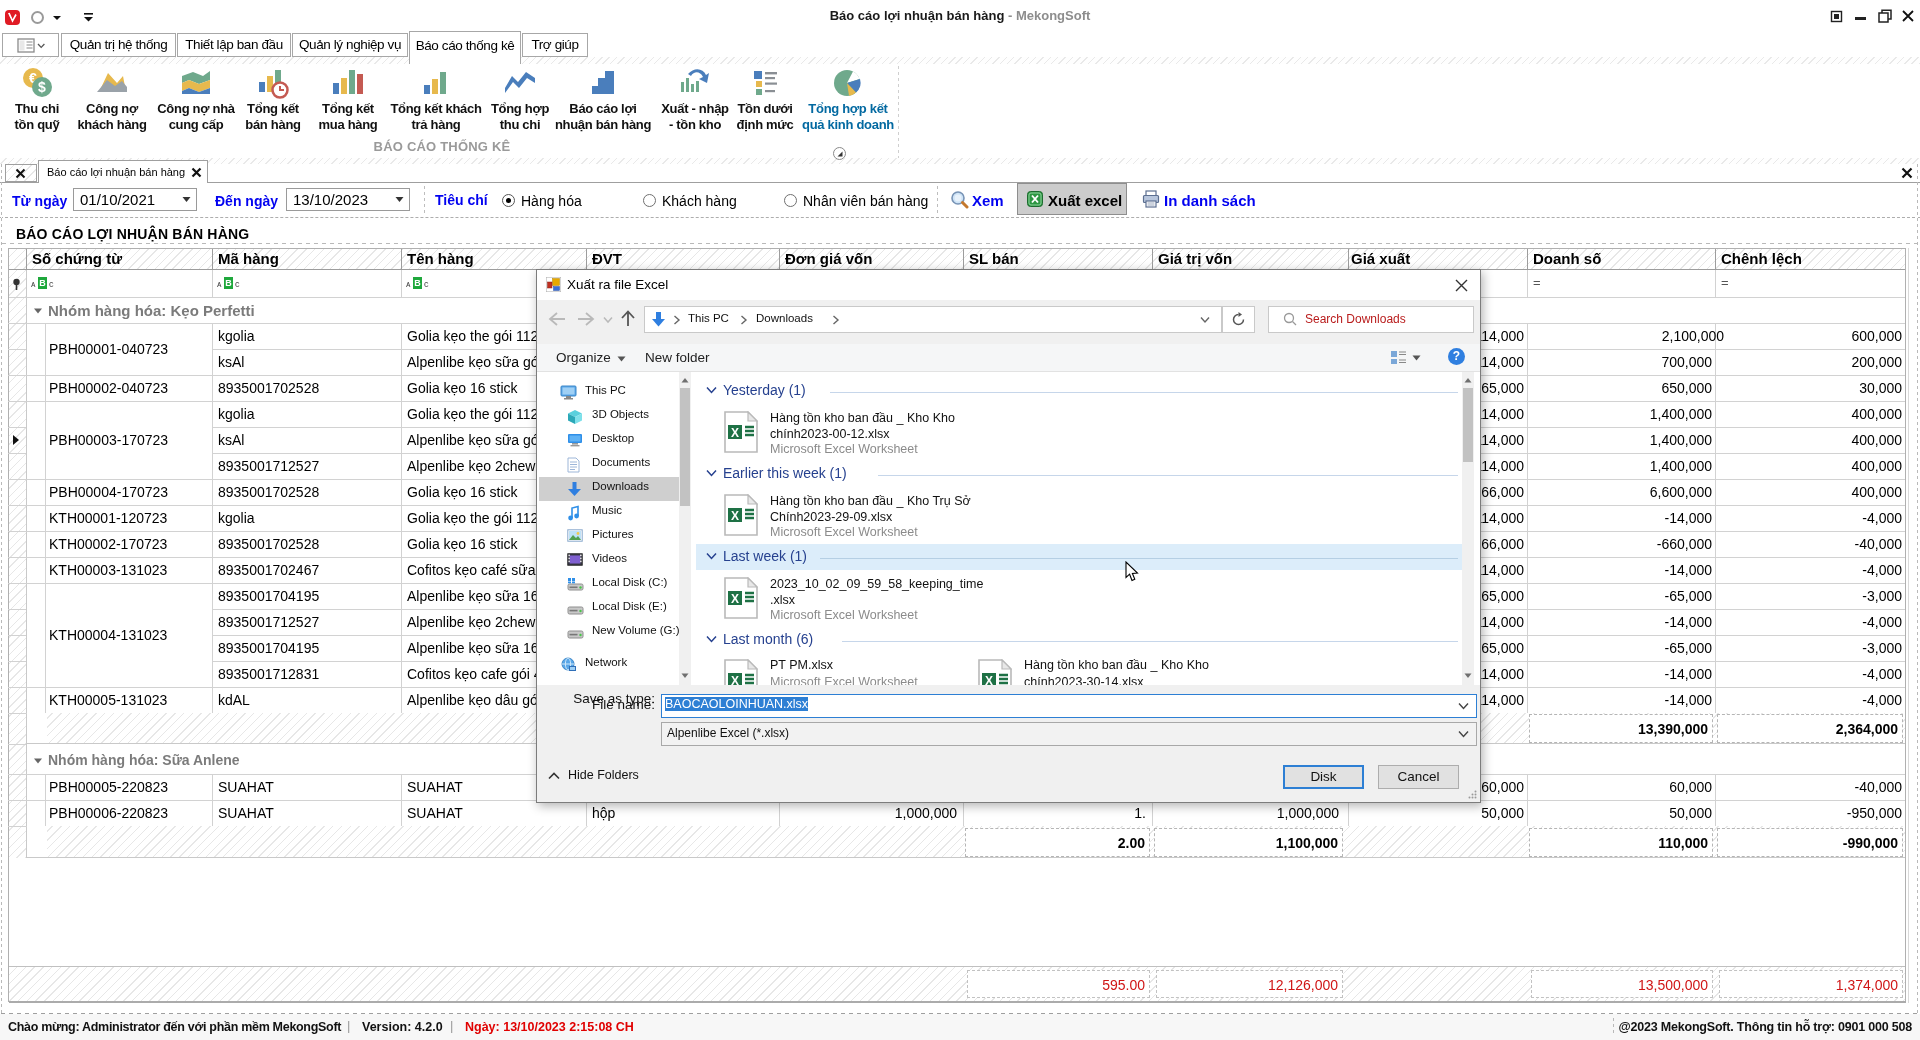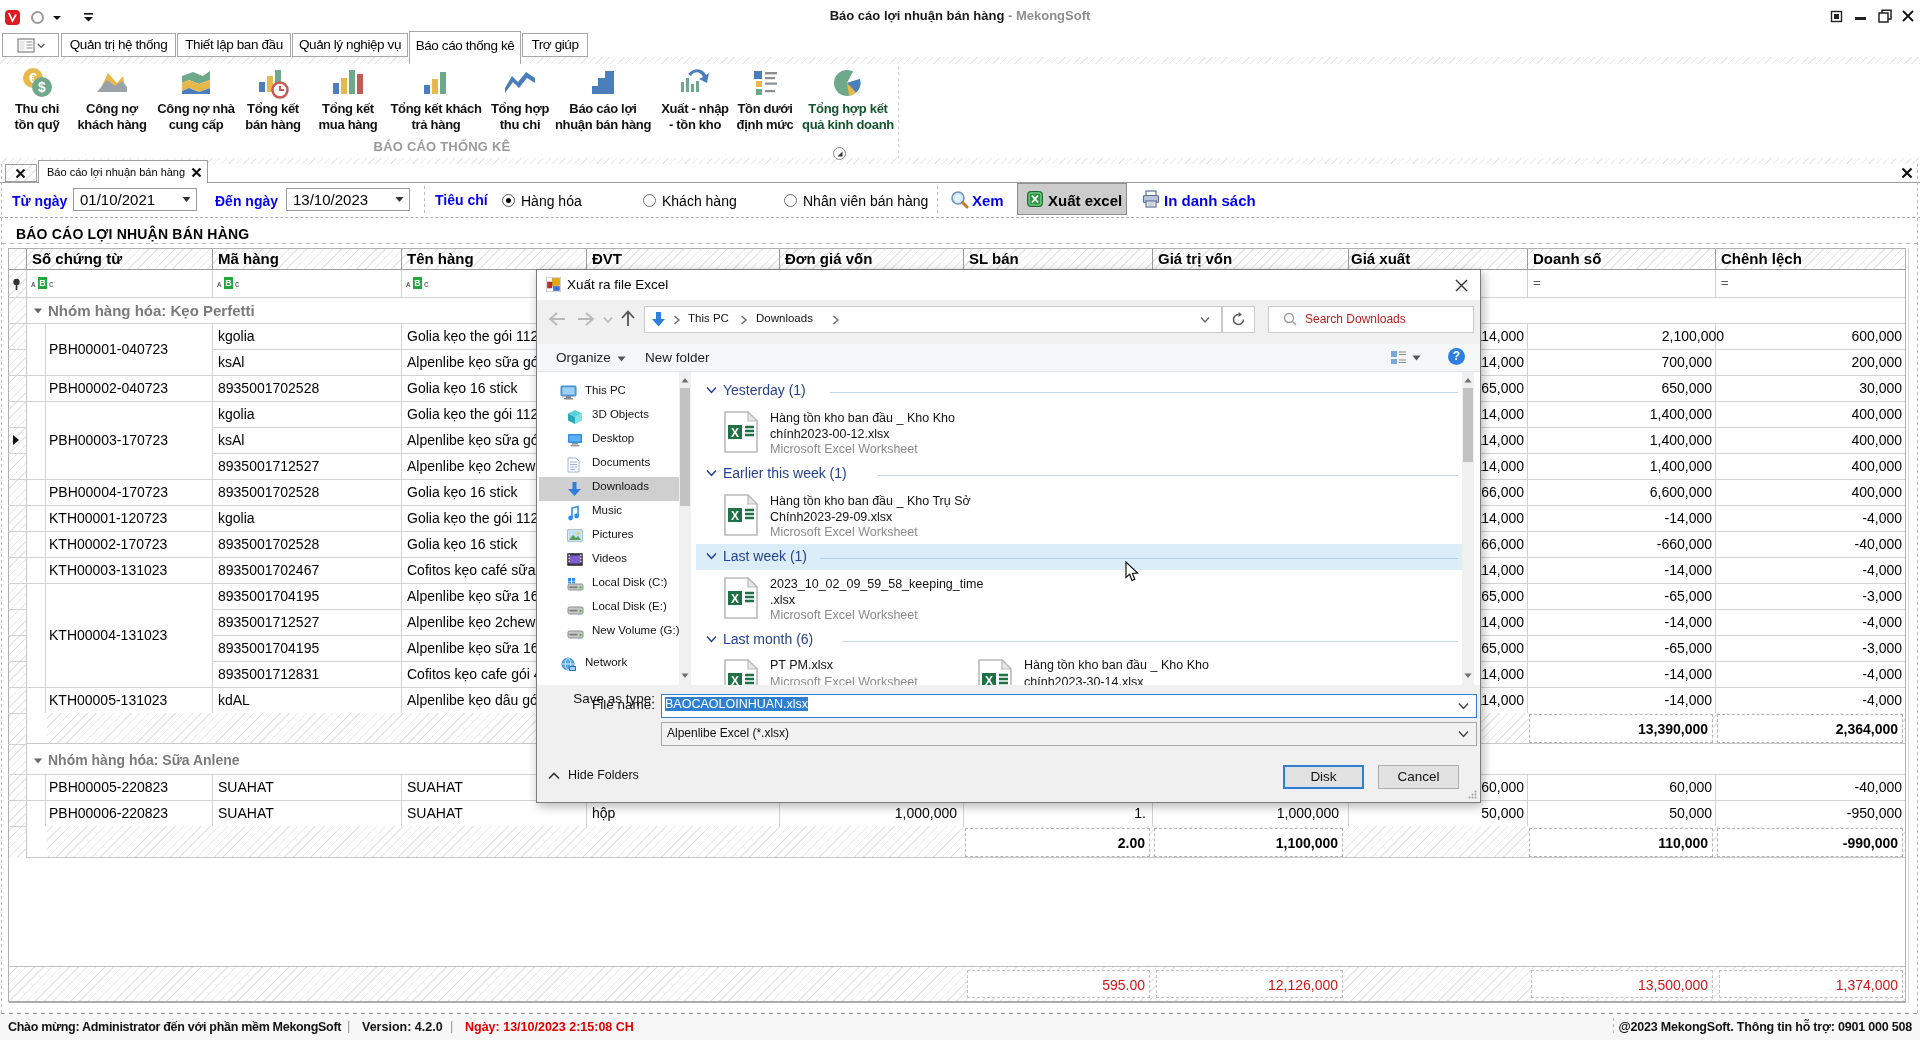--- a/index.html
+++ b/index.html
@@ -65,21 +65,21 @@
 <div class="a" style="left:-33px;top:101px;width:140px;text-align:center;font-size:13px;letter-spacing:-0.3px;font-weight:bold;color:#111;line-height:16px;white-space:nowrap;">Thu chi<br>tồn quỹ</div>
 <div class="a" style="left:42px;top:101px;width:140px;text-align:center;font-size:13px;letter-spacing:-0.3px;font-weight:bold;color:#111;line-height:16px;white-space:nowrap;">Công nợ<br>khách hàng</div>
 <div class="a" style="left:126px;top:101px;width:140px;text-align:center;font-size:13px;letter-spacing:-0.3px;font-weight:bold;color:#111;line-height:16px;white-space:nowrap;">Công nợ nhà<br>cung cấp</div>
 <div class="a" style="left:203px;top:101px;width:140px;text-align:center;font-size:13px;letter-spacing:-0.3px;font-weight:bold;color:#111;line-height:16px;white-space:nowrap;">Tổng kết<br>bán hàng</div>
 <div class="a" style="left:278px;top:101px;width:140px;text-align:center;font-size:13px;letter-spacing:-0.3px;font-weight:bold;color:#111;line-height:16px;white-space:nowrap;">Tổng kết<br>mua hàng</div>
 <div class="a" style="left:366px;top:101px;width:140px;text-align:center;font-size:13px;letter-spacing:-0.3px;font-weight:bold;color:#111;line-height:16px;white-space:nowrap;">Tổng kết khách<br>trả hàng</div>
 <div class="a" style="left:450px;top:101px;width:140px;text-align:center;font-size:13px;letter-spacing:-0.3px;font-weight:bold;color:#111;line-height:16px;white-space:nowrap;">Tổng hợp<br>thu chi</div>
 <div class="a" style="left:533px;top:101px;width:140px;text-align:center;font-size:13px;letter-spacing:-0.3px;font-weight:bold;color:#111;line-height:16px;white-space:nowrap;">Báo cáo lợi<br>nhuận bán hàng</div>
 <div class="a" style="left:625px;top:101px;width:140px;text-align:center;font-size:13px;letter-spacing:-0.3px;font-weight:bold;color:#111;line-height:16px;white-space:nowrap;">Xuất - nhập<br>- tồn kho</div>
 <div class="a" style="left:695px;top:101px;width:140px;text-align:center;font-size:13px;letter-spacing:-0.3px;font-weight:bold;color:#111;line-height:16px;white-space:nowrap;">Tồn dưới<br>định mức</div>
-<div class="a" style="left:778px;top:101px;width:140px;text-align:center;font-size:13px;letter-spacing:-0.3px;font-weight:bold;color:#14532d;line-height:16px;white-space:nowrap;">Tổng hợp kết<br>quả kinh doanh</div>
+<div class="a" style="left:778px;top:101px;width:140px;text-align:center;font-size:13px;letter-spacing:-0.3px;font-weight:bold;color:#0369a1;line-height:16px;white-space:nowrap;">Tổng hợp kết<br>quả kinh doanh</div>
 <svg class="a" style="left:20px;top:66px" width="34" height="34" viewBox="0 0 34 34">
     <circle cx="13" cy="12" r="10" fill="#e7b94d"></circle>
     <text x="13" y="17" font-size="14" font-weight="bold" fill="#fff" text-anchor="middle">€</text>
     <circle cx="22" cy="21" r="10" fill="#6fa98c"></circle>
     <text x="22" y="26" font-size="14" font-weight="bold" fill="#fff" text-anchor="middle">$</text>
   </svg>
 <svg class="a" style="left:95px;top:66px" width="34" height="34" viewBox="0 0 34 34">
     <path d="M4 26 L13 7 L22 17 L28 10 L31 26 Z" fill="#e7b94d"></path>
     <path d="M2 26 L12 14 L20 20 L27 15 L32 21 L32 26 Z" fill="#9aa2a9"></path>
   </svg>

